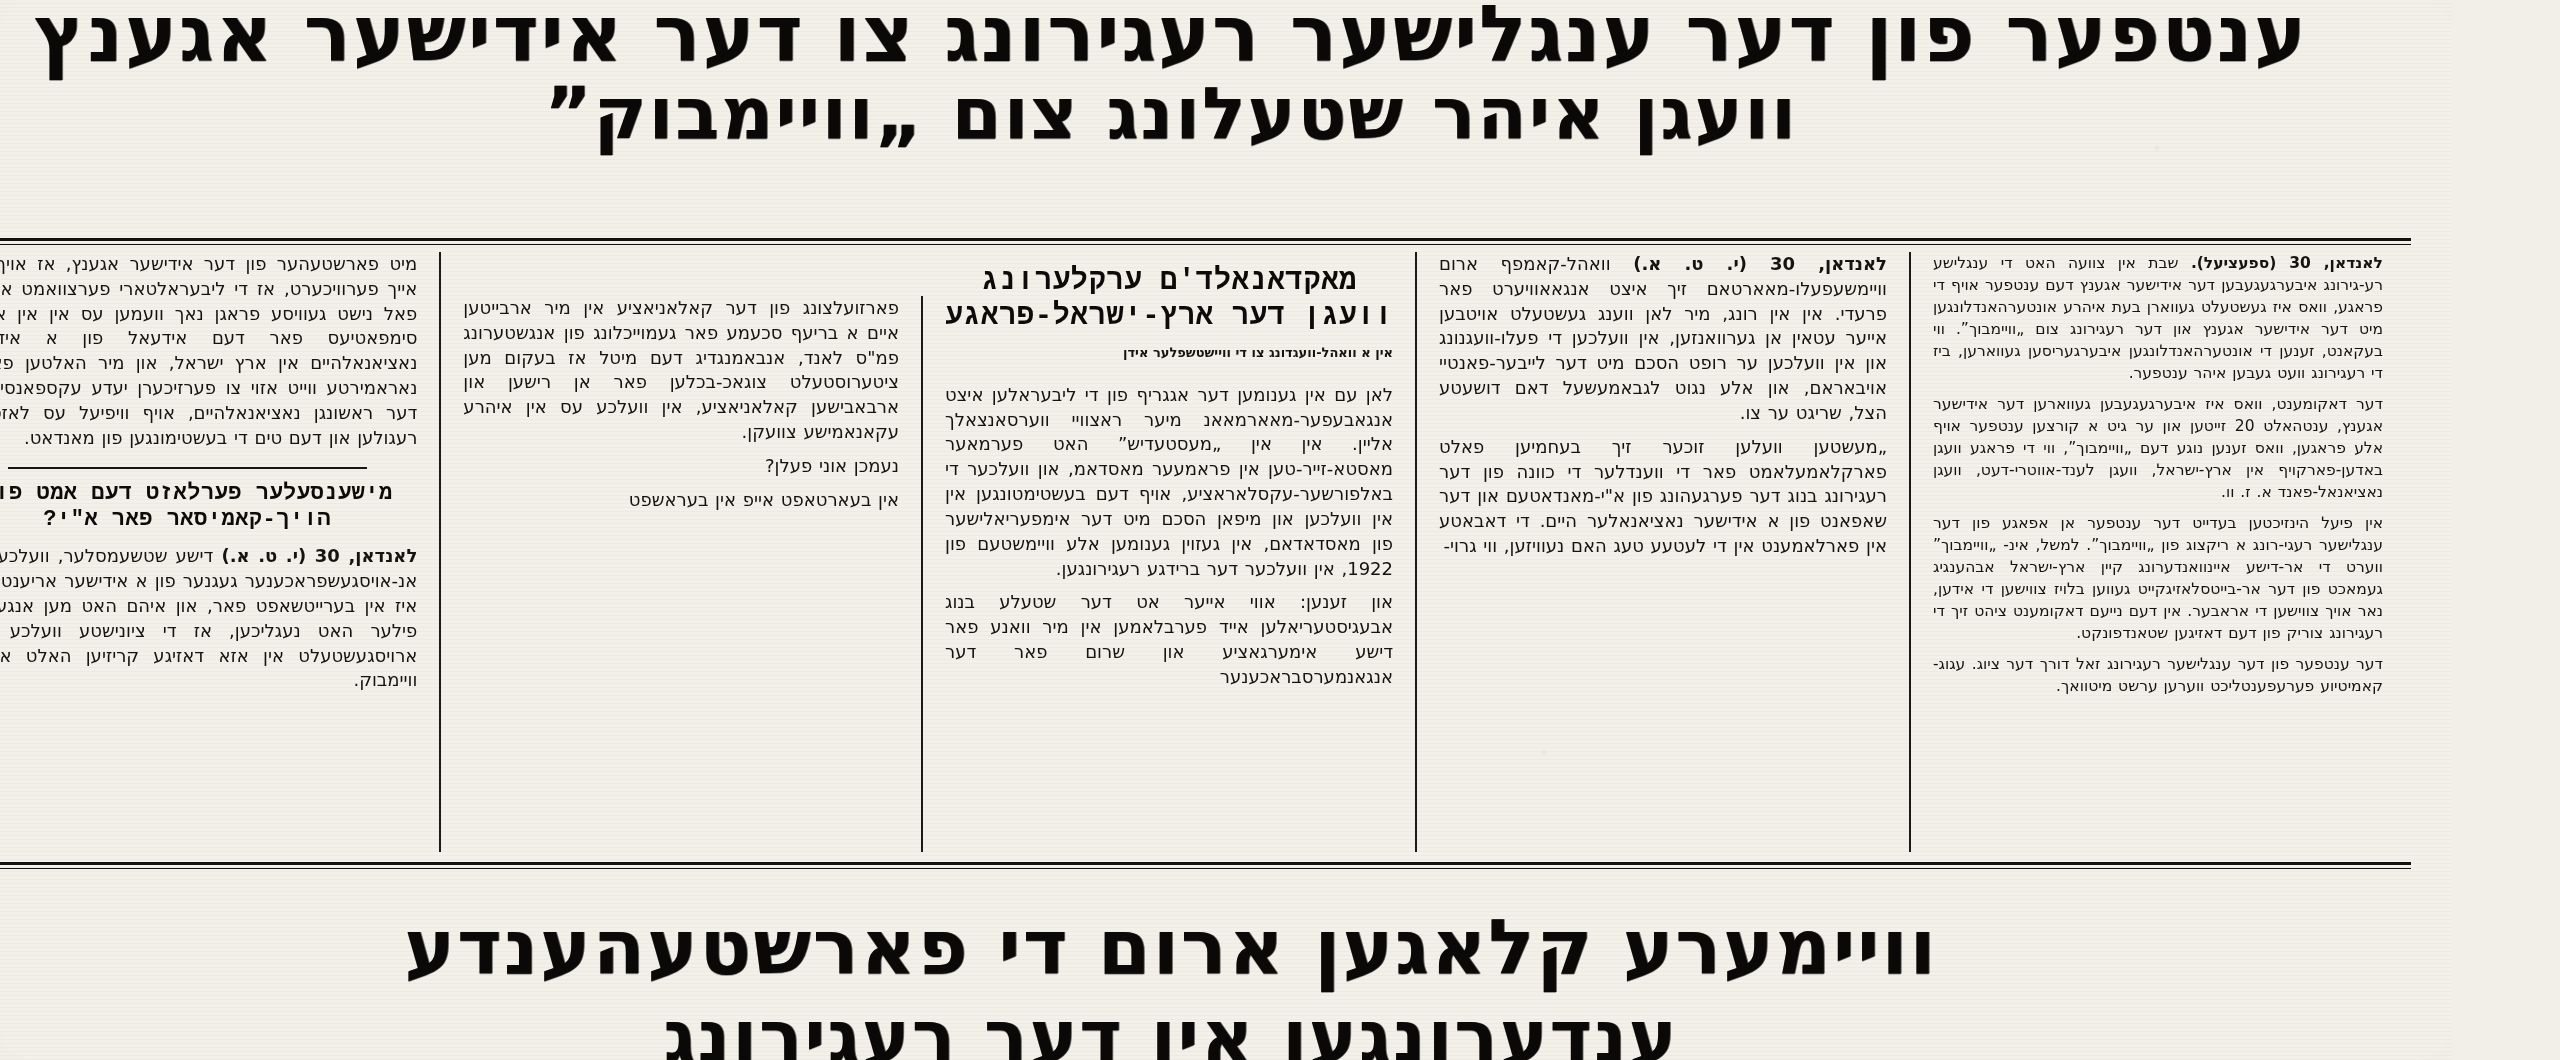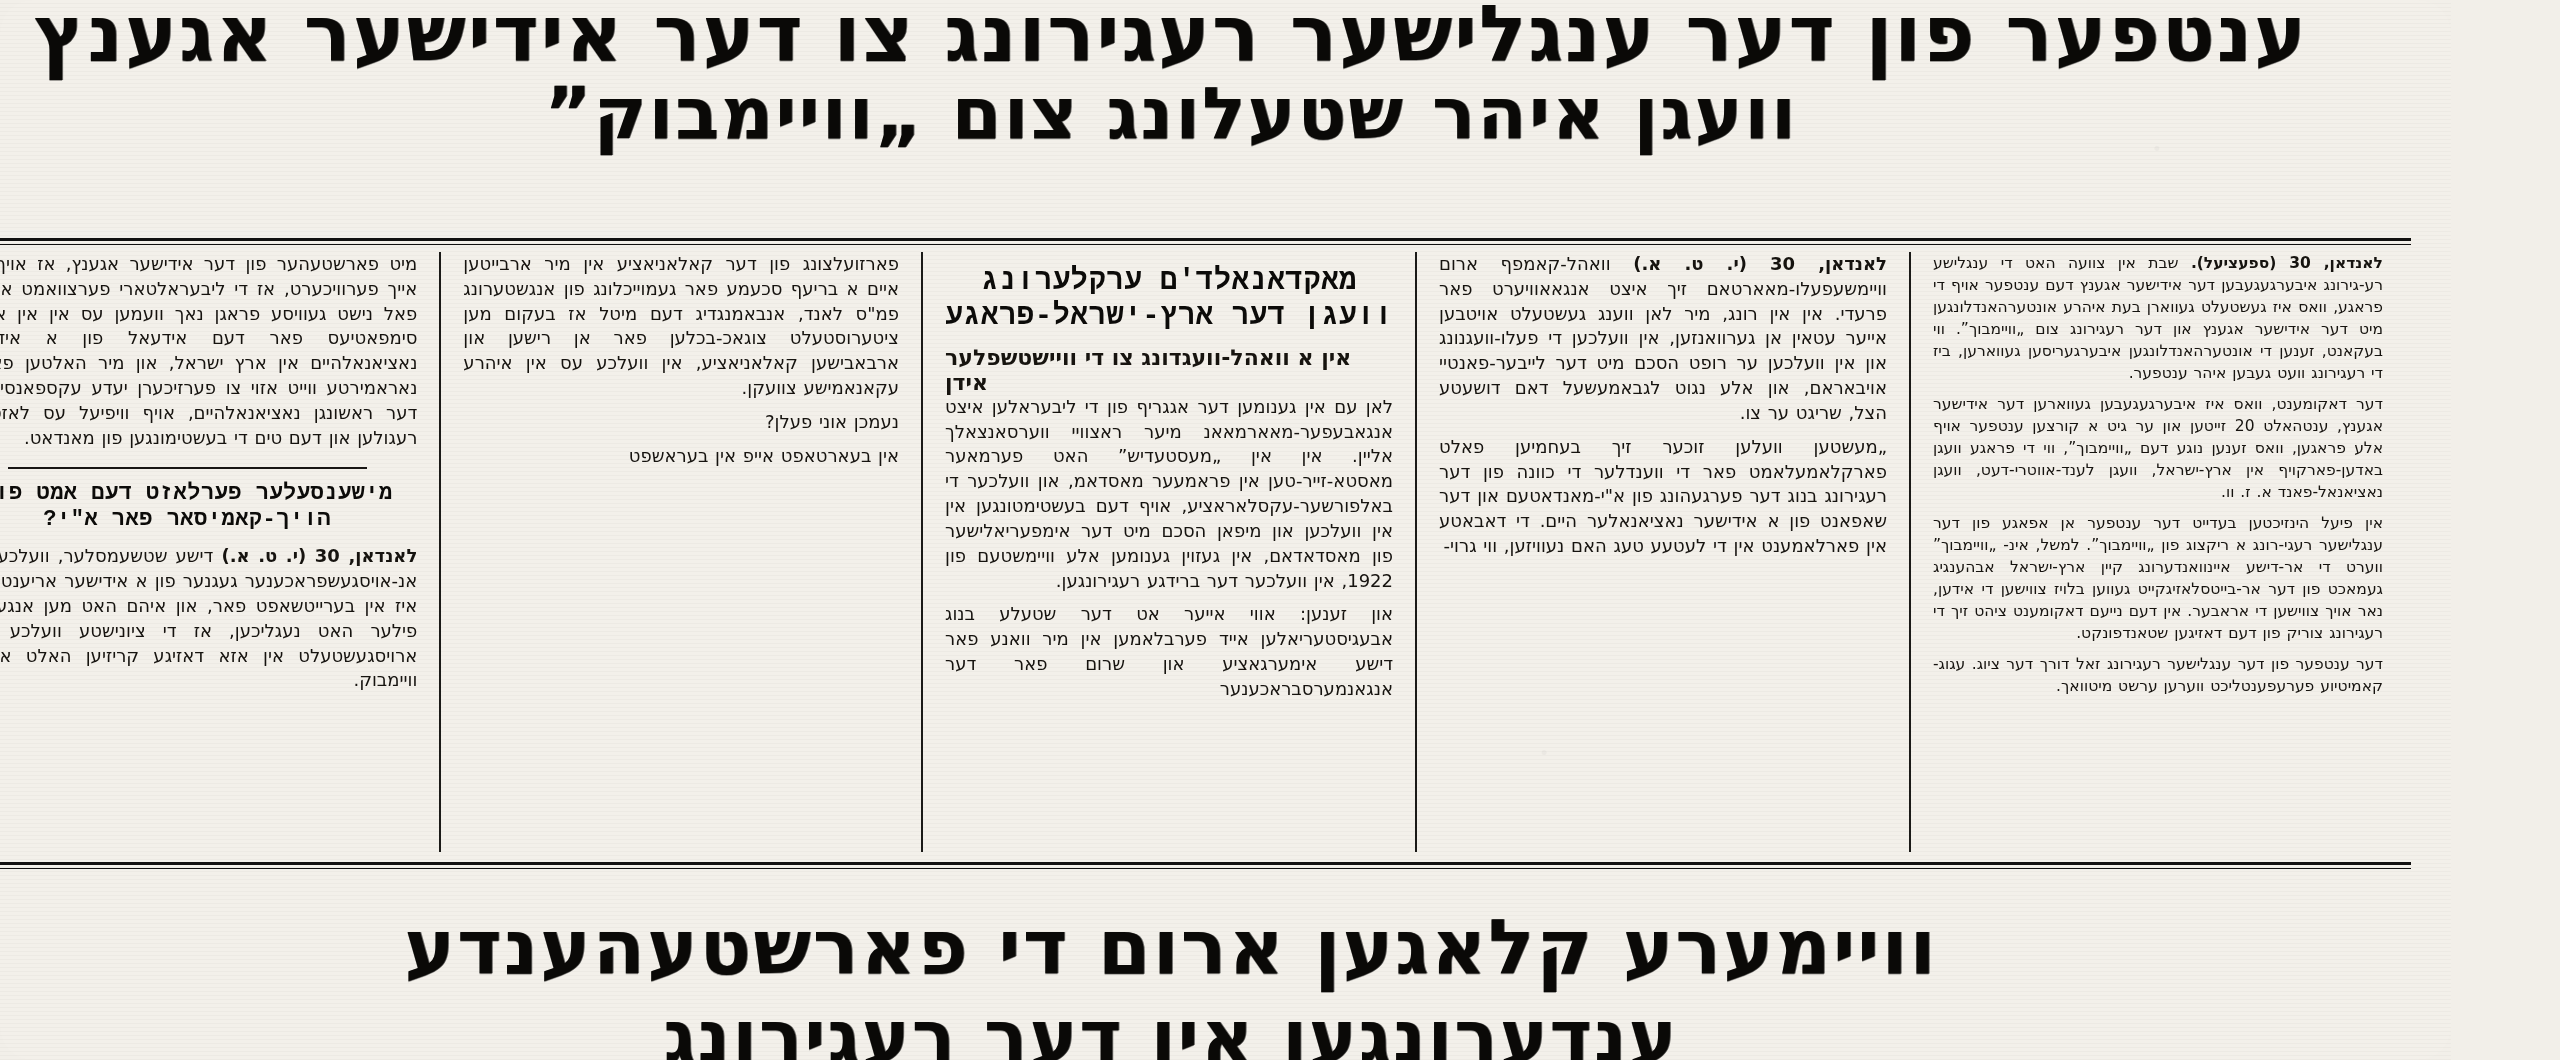--- a/index.html
+++ b/index.html
@@ -81,21 +81,21 @@
   }
   .col {
     position: relative;
     padding: 0 22px;
     box-sizing: border-box;
   }
   .col + .col {
     border-right: 2px solid #1b1a18;
   }
   .c1 { width: 20.5%; }
-  .c2 { width: 19.5%; }
+  .c2 { width: 19.5%; margin-top: 44px; }
   .c3 { width: 20%; }
   .c4 { width: 20%; }
   .c5 { width: 20%; }
 
   .body-txt {
     font-family: "DejaVu Sans", sans-serif;
     font-size: 15.5px;
     line-height: 1.42;
     text-align: justify;
     text-align-last: right;
@@ -116,23 +116,23 @@
   }
   .subhead.big {
     font-size: 29px;
   }
   .subhead.sm {
     font-size: 22px;
     font-weight: bold;
   }
   .kicker {
     font-family: "DejaVu Sans", sans-serif;
-    font-size: 22px;
-    text-align: left;
-    margin: 4px 0 0 0;
+    font-size: 13px;
+    text-align: right;
+    margin: 4px 0 23px 0;
     font-weight: bold;
   }
   .divider-short {
     height: 0;
     border-top: 2px solid #191715;
     margin: 16px auto 10px auto;
     width: 78%;
   }
   .para { margin: 0 0 9px 0; }
   .dateline { font-weight: bold; }

